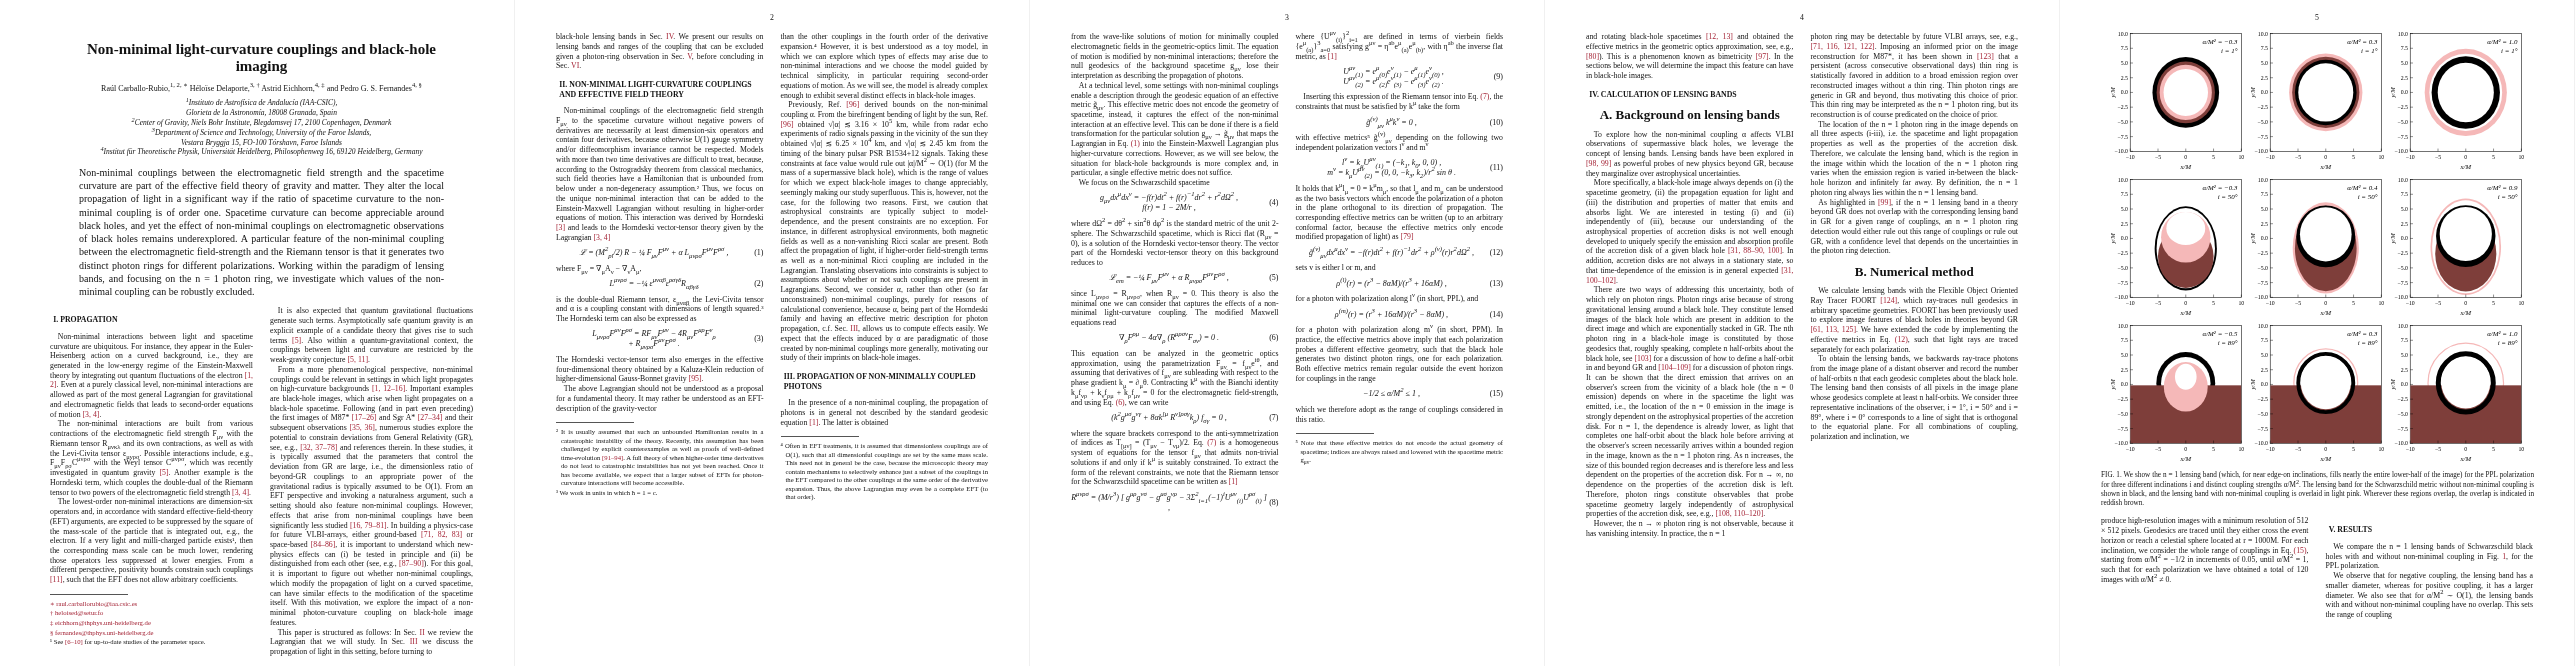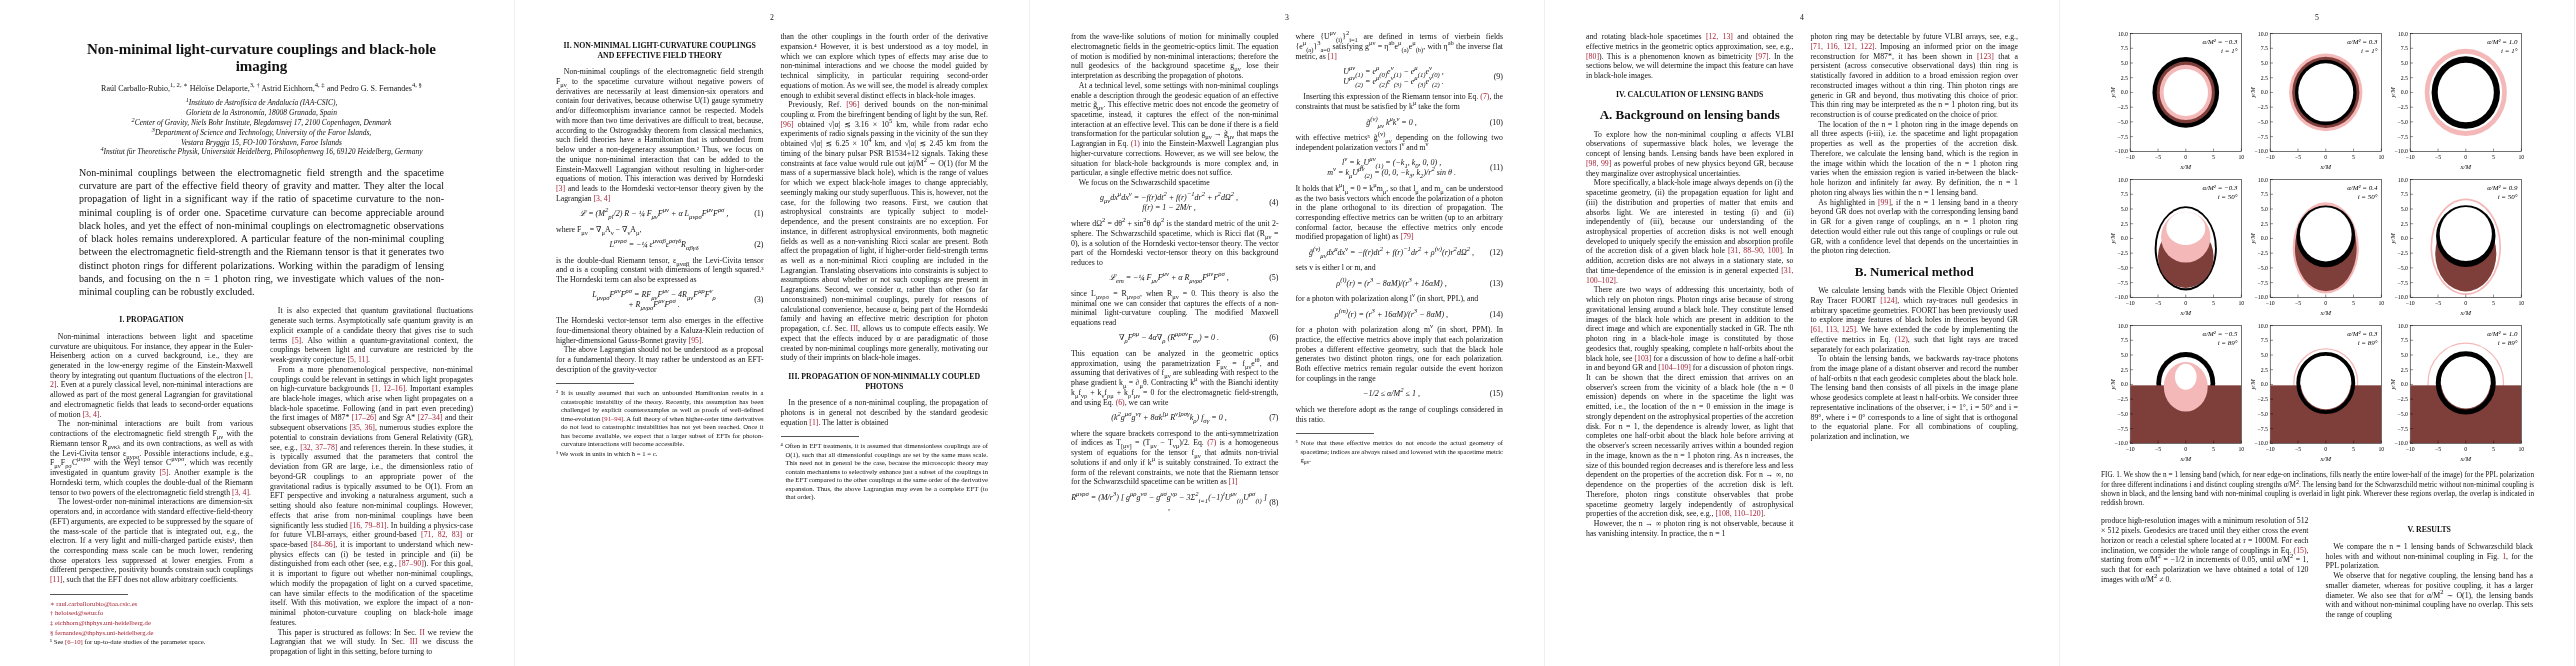--- a/index.html
+++ b/index.html
@@ -14,21 +14,21 @@
   .page:first-of-type{padding-left:50px;}
   .pagenum{text-align:center;font-size:7.8px;height:11px;margin-bottom:5.6px;}
   .ptitle{text-align:center;font-weight:bold;font-size:15px;margin:16.7px 10px 9px;}
   .authors{text-align:center;font-size:8px;margin-bottom:5px;}
   .affil{text-align:center;font-style:italic;font-size:7.5px;line-height:1.32;}
   .abstract{margin:8.3px 29px 2.2px;font-size:10px;line-height:1.33;text-align:justify;}
   .cols{display:flex;gap:17px;margin-top:7.8px;}
   .col{width:208px;font-size:7.8px;line-height:1.25;text-align:justify;}
   p.para{margin:0;text-indent:7.8px;}
   p.noind{text-indent:0;}
-  .sec-h{text-align:center;font-weight:bold;font-size:7.8px;margin:9px 3.3px 6.7px;}
+  .sec-h{text-align:left;font-weight:bold;font-size:7.8px;margin:9px 3.3px 6.7px;}
   .sub-h{text-align:center;font-weight:bold;font-size:13px;margin:7.8px 0 6.1px;}
   .eq{display:flex;align-items:center;margin:5.6px 0;font-size:8px;}
   .eq-b{flex:1;text-align:center;font-style:italic;}
   .eq-b .ln{display:block;}
   .eq-n{font-style:normal;padding-left:2.2px;}
   .fnrule{border-top:0.6px solid #555;width:78px;margin:9px 0 5px;}
   .fn{font-size:6.7px;line-height:1.26;text-align:justify;margin:0 0 1.1px;
       padding-left:5px;text-indent:-5px;}
   .ref{color:#a42436;}
   .fn-red{color:#a42436;}
@@ -72,20 +72,21 @@
             <p class="para">It is also expected that quantum gravitational fluctuations generate such terms. Asymptotically safe quantum gravity is an explicit example of a candidate theory that gives rise to such terms <span class="ref">[5]</span>. Also within a quantum-gravitational context, the couplings between light and curvature are restricted by the weak-gravity conjecture <span class="ref">[5, 11]</span>.</p>
             <p class="para">From a more phenomenological perspective, non-minimal couplings could be relevant in settings in which light propagates on high-curvature backgrounds <span class="ref">[1, 12–16]</span>. Important examples are black-hole images, which arise when light propagates on a black-hole spacetime. Following (and in part even preceding) the first images of M87* <span class="ref">[17–26]</span> and Sgr A* <span class="ref">[27–34]</span> and their subsequent observations <span class="ref">[35, 36]</span>, numerous studies explore the potential to constrain deviations from General Relativity (GR), see, e.g., <span class="ref">[32, 37–78]</span> and references therein. In these studies, it is typically assumed that the parameters that control the deviation from GR are large, i.e., the dimensionless ratio of beyond-GR couplings to an appropriate power of the gravitational radius is typically assumed to be O(1). From an EFT perspective and invoking a naturalness argument, such a setting should also feature non-minimal couplings. However, effects that arise from non-minimal couplings have been significantly less studied <span class="ref">[16, 79–81]</span>. In building a physics-case for future VLBI-arrays, either ground-based <span class="ref">[71, 82, 83]</span> or space-based <span class="ref">[84–86]</span>, it is important to understand which new-physics effects can (i) be tested in principle and (ii) be distinguished from each other (see, e.g., <span class="ref">[87–90]</span>). For this goal, it is important to figure out whether non-minimal couplings, which modify the propagation of light on a curved spacetime, can have similar effects to the modification of the spacetime itself. With this motivation, we explore the impact of a non-minimal photon-curvature coupling on black-hole image features.</p>
             <p class="para">This paper is structured as follows: In Sec. <span class="ref">II</span> we review the Lagrangian that we will study. In Sec. <span class="ref">III</span> we discuss the propagation of light in this setting, before turning to</p>
           </div>
         </div>
       </div>
       <div class="page">
         <div class="pagenum">2</div>
         <div class="cols">
           <div class="col">
+            <p class="para noind">black-hole lensing bands in Sec. <span class="ref">IV</span>. We present our results on lensing bands and ranges of the coupling that can be excluded given a photon-ring observation in Sec. <span class="ref">V</span>, before concluding in Sec. <span class="ref">VI</span>.</p>
             <div class="sec-h">II.   NON-MINIMAL LIGHT-CURVATURE COUPLINGS AND EFFECTIVE FIELD THEORY</div>
             <p class="para">Non-minimal couplings of the electromagnetic field strength F<sub>μν</sub> to the spacetime curvature without negative powers of derivatives are necessarily at least dimension-six operators and contain four derivatives, because otherwise U(1) gauge symmetry and/or diffeomorphism invariance cannot be respected. Models with more than two time derivatives are difficult to treat, because, according to the Ostrogradsky theorem from classical mechanics, such field theories have a Hamiltonian that is unbounded from below under a non-degeneracy assumption.² Thus, we focus on the unique non-minimal interaction that can be added to the Einstein-Maxwell Lagrangian without resulting in higher-order equations of motion. This interaction was derived by Horndeski <span class="ref">[3]</span> and leads to the Horndeski vector-tensor theory given by the Lagrangian <span class="ref">[3, 4]</span></p>
             <div class="eq">
               <span class="eq-b">
                 <span class="ln">ℒ = (M<sup>2</sup><sub>pl</sub>/2) R − ¼ F<sub>μν</sub>F<sup>μν</sup> + α L<sub>μνρσ</sub>F<sup>μν</sup>F<sup>ρσ</sup> ,</span>
               </span>
               <span class="eq-n">(1)</span>
             </div>
             <p class="para noind">where F<sub>μν</sub> = ∇<sub>μ</sub>A<sub>ν</sub> − ∇<sub>ν</sub>A<sub>μ</sub>,</p>
             <div class="eq">

